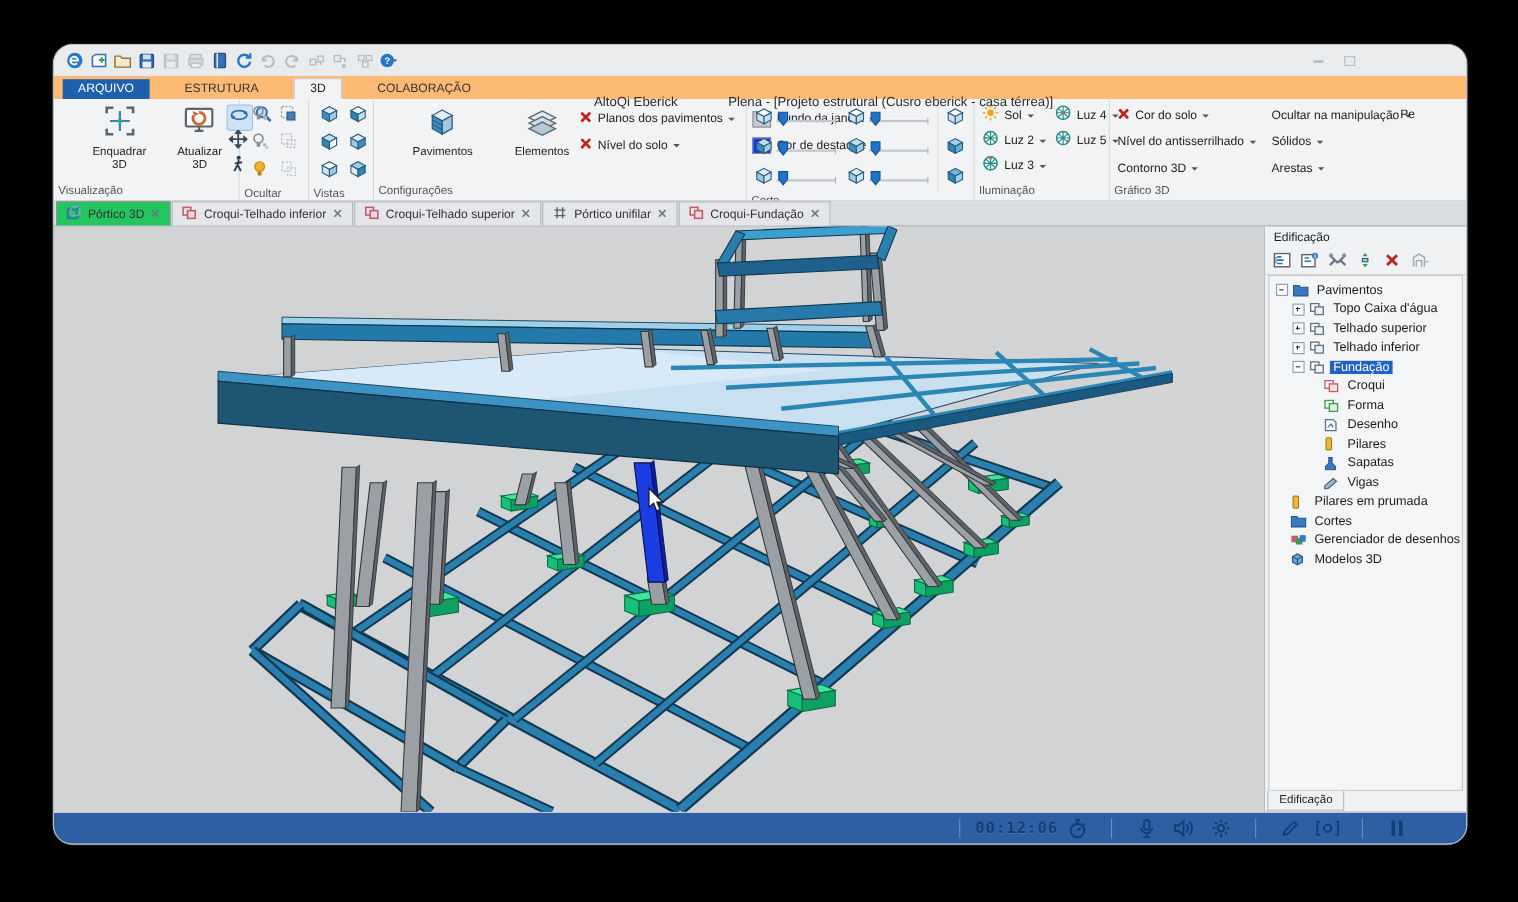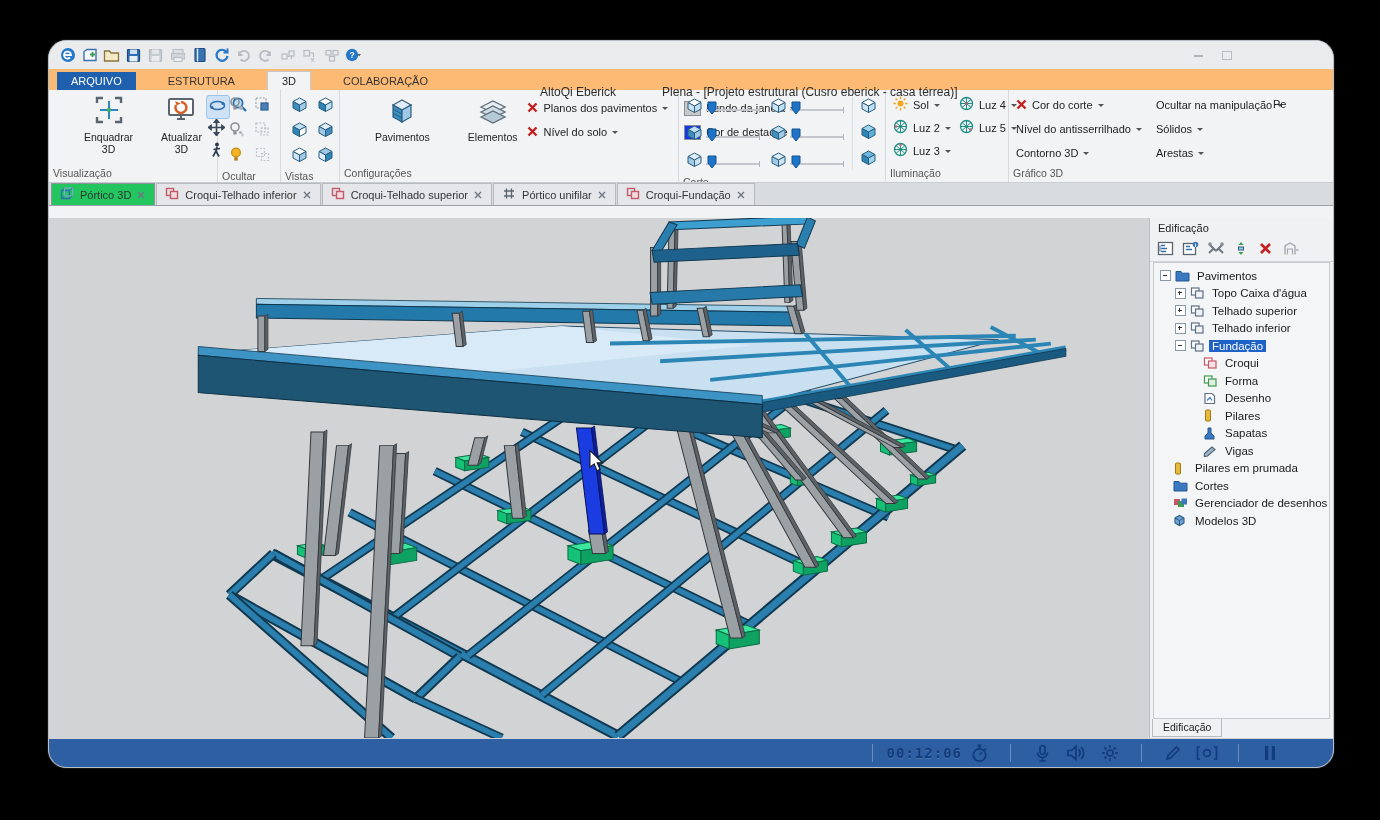--- a/index.html
+++ b/index.html
@@ -41,21 +41,21 @@
   .slider{position:relative;width:54px;height:14px;}
   .slider .track{position:absolute;left:0;right:0;top:8px;height:2px;background:#c3c7cb;}
   .slider .tick{position:absolute;right:0;top:6px;width:1px;height:6px;background:#b0b4b8;}
   .pin{position:absolute;left:0;top:0;}
   .ribbon-pe{font-size:11px;color:#222;padding:8px 0 0 2px;}
   
   .docbar{height:22px;background:#d9dcdf;display:flex;align-items:flex-end;padding-left:2px;gap:1px;border-bottom:1px solid #9aa0a6;flex:0 0 auto;}
   .dtab{display:flex;align-items:center;gap:6px;font-size:11px;color:#333;background:#e4e6e9;border:1px solid #b6babd;border-bottom:none;padding:3px 9px 3px 8px;height:15px;}
   .dtab.active{background:#22c55e;border-color:#8f959b;}
   
-  .main{flex:1;display:flex;min-height:0;margin-top:12px;}
+  .main{flex:1;display:flex;min-height:0;}
   .viewport{flex:1;position:relative;background:#d2d3d5;min-width:0;}
   .viewport svg{display:block;width:100%;height:100%;}
   
   .sidepanel{width:183px;flex:0 0 auto;background:#f0f1f2;border-left:1px solid #b9bdc1;display:flex;flex-direction:column;}
   .ptitle{font-size:11px;color:#222;padding:4px 8px 3px;}
   .ptoolbar{display:flex;align-items:center;gap:6px;padding:2px 6px 4px;border-bottom:1px solid #d4d7da;}
   .ptool{width:19px;height:18px;display:flex;align-items:center;justify-content:center;}
   .tree{flex:1;overflow:hidden;background:#f4f5f6;border:1px solid #c8cbce;margin:0 3px;padding-top:4px;}
   .trow{display:flex;align-items:center;height:17.5px;font-size:11.5px;color:#1a1a1a;white-space:nowrap;}
   .trow .lbl{padding:0 3px;}
@@ -543,21 +543,21 @@
       <div class="glabel">Iluminação</div>
     </div>
 
     <div class="rgroup" style="width:262px;border-right:none">
       <div class="gbody" style="gap:14px">
         <div class="col" style="gap:4px">
           <div class="ddrow">
             <span><svg width="11" height="11" viewBox="0 0 11 11">
                   <path d="M1.5 1.5 L9.5 9.5 M9.5 1.5 L1.5 9.5" stroke="#c32020" stroke-width="2.4"></path>
                 </svg></span>
-            <span class="t">Cor do corte</span>
+            <span class="t">Cor do solo</span>
               <span class="dd"></span>
           </div>
           <div class="ddrow">
             <span class="t">Nível do antisserrilhado</span>
               <span class="dd"></span>
           </div>
           <div class="ddrow">
             <span class="t">Contorno 3D</span>
               <span class="dd"></span>
           </div>

